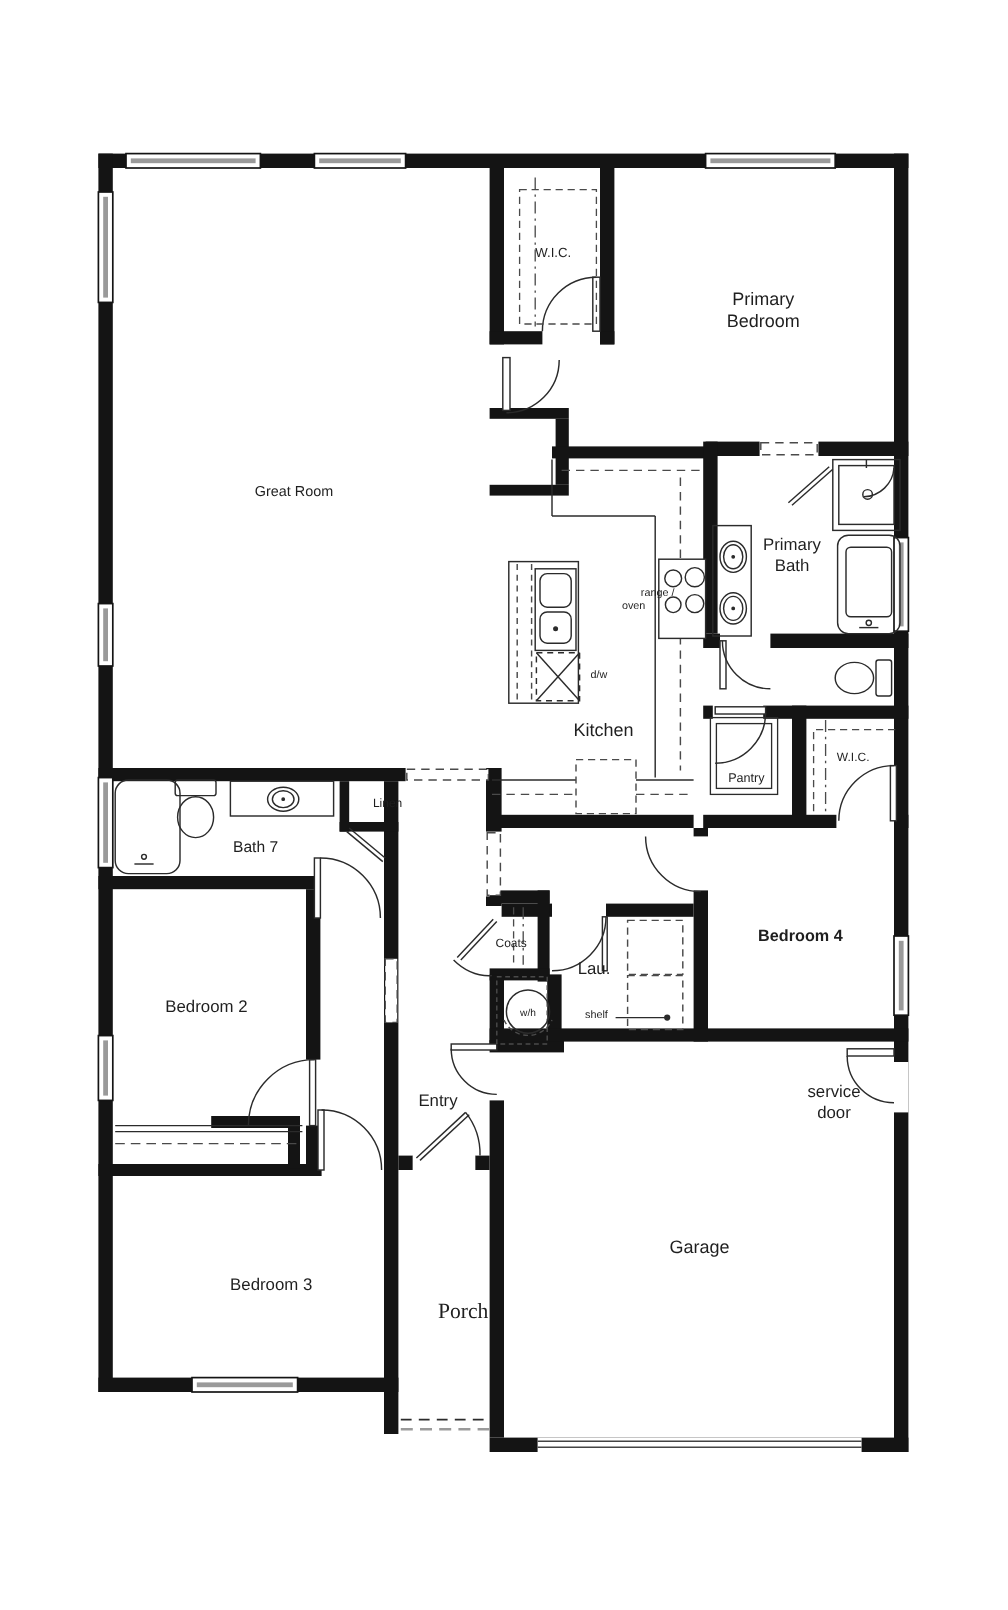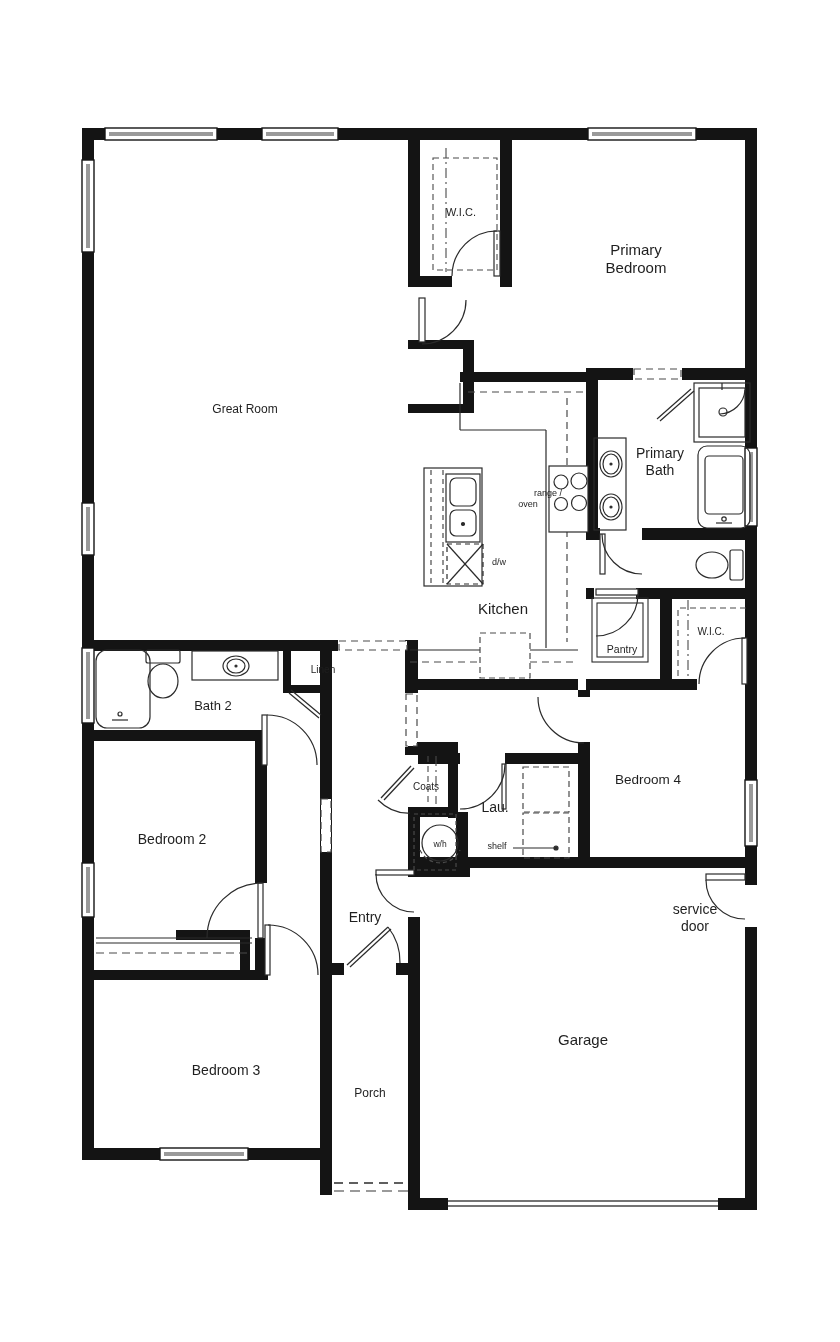--- a/index.html
+++ b/index.html
@@ -369,51 +369,51 @@
       <div class="room-label" style="left: 622px; top: 649px; font-size: 10.5px;">
         <span style="display: block;">Pantry</span>
       </div>
       <div class="room-label" style="left: 711px; top: 632px; font-size: 10px;">
         <span style="display: block;">W.I.C.</span>
       </div>
       <div class="room-label" style="left: 307px; top: 670px; font-size: 10px; padding-left: 32px;">
         <span style="display: block;">Linen</span>
       </div>
       <div class="room-label" style="left: 213px; top: 706px; font-size: 13px;">
-        <span style="display: block;">Bath 2</span>
+        <span style="display: block;">Bath 7</span>
       </div>
       <div class="room-label" style="left: 172px; top: 839px; font-size: 14px;">
         <span style="display: block;">Bedroom 2</span>
       </div>
       <div class="room-label" style="left: 414px; top: 787px; font-size: 10px;">
         <span style="display: block; margin-left: 24px;">Coats</span>
       </div>
       <div class="room-label" style="left: 495px; top: 807px; font-size: 14px;">
         <span style="display: block;">Lau.</span>
       </div>
       <div class="room-label" style="left: 440px; top: 844px; font-size: 8.5px;">
         <span style="display: block;">w/h</span>
       </div>
       <div class="room-label" style="left: 497px; top: 846px; font-size: 9px;">
         <span style="display: block;">shelf</span>
       </div>
-      <div class="room-label" style="left: 648px; top: 780px; font-size: 13.5px;">
+      <div class="room-label" style="left: 667px; top: 780px; font-size: 13.5px; font-weight: bold;">
         <span style="display: block;">Bedroom 4</span>
       </div>
       <div class="room-label" style="left: 365px; top: 917px; font-size: 14px;">
         <span style="display: block;">Entry</span>
       </div>
       <div class="room-label" style="left: 695px; top: 918px; font-size: 14px;">
         <span style="display: block;">service</span>
         <span style="display: block;">door</span>
       </div>
       <div class="room-label" style="left: 583px; top: 1040px; font-size: 15px;">
         <span style="display: block;">Garage</span>
       </div>
       <div class="room-label" style="left: 212px; top: 1070px; font-size: 14px;">
         <span style="display: block; margin-left: 28px;">Bedroom 3</span>
       </div>
-      <div class="room-label" style="left: 370px; top: 1093px; font-size: 12px;">
+      <div class="room-label" style="left: 386px; top: 1093px; font-size: 18px; font-family: Liberation Serif, serif;">
         <span style="display: block;">Porch</span>
       </div>
     </div>
 
 </div>
 
 </body></html>

